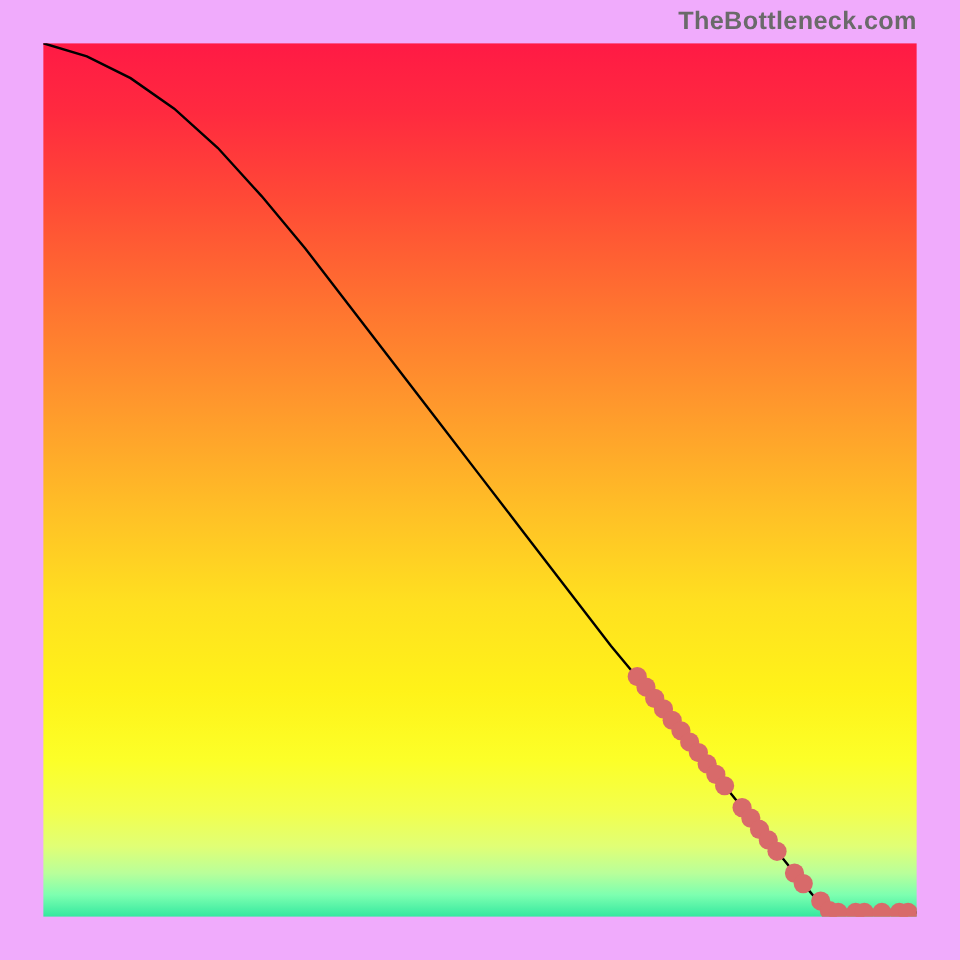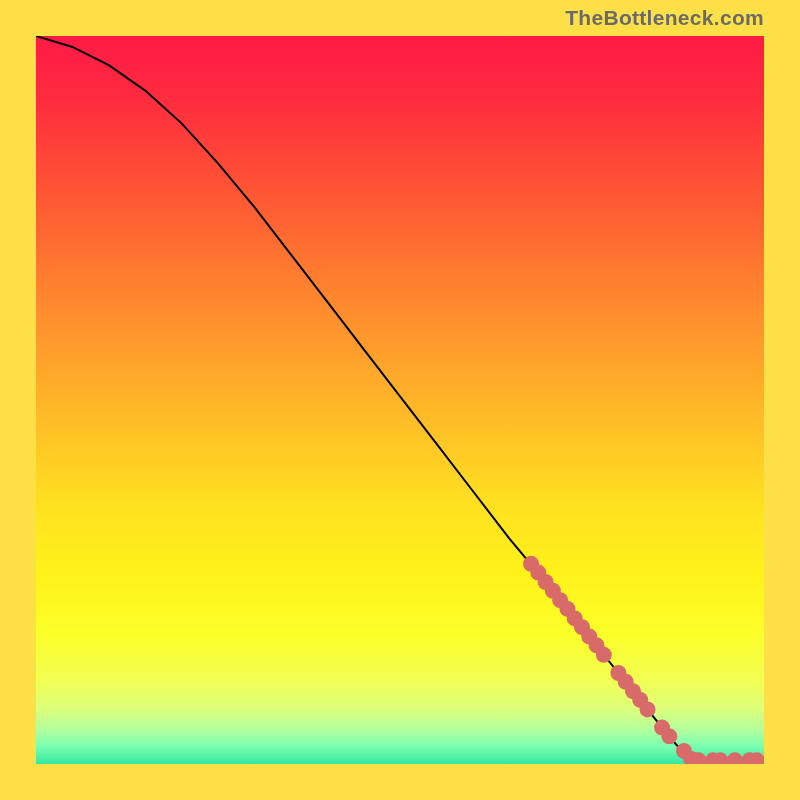--- a/index.html
+++ b/index.html
@@ -8,21 +8,21 @@
     width: 800px;
     height: 800px;
     background: #000;
     overflow: hidden;
     font-family: Arial, Helvetica, sans-serif;
   }
   .stage {
     position: relative;
     width: 800px;
     height: 800px;
-    background: #fde047;
+    background: #f0abfc;
   }
   .plot {
     position: absolute;
     left: 36px;
     top: 36px;
     width: 728px;
     height: 728px;
   }
   .plot svg {
     display: block;

